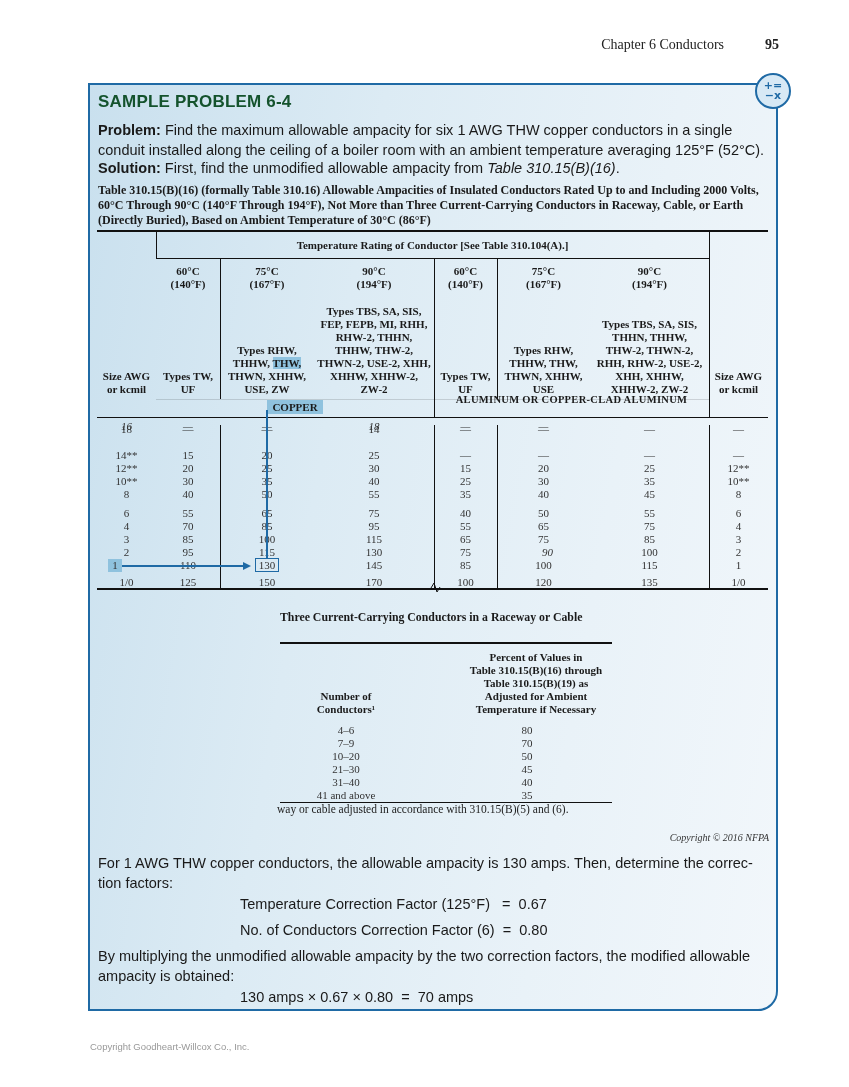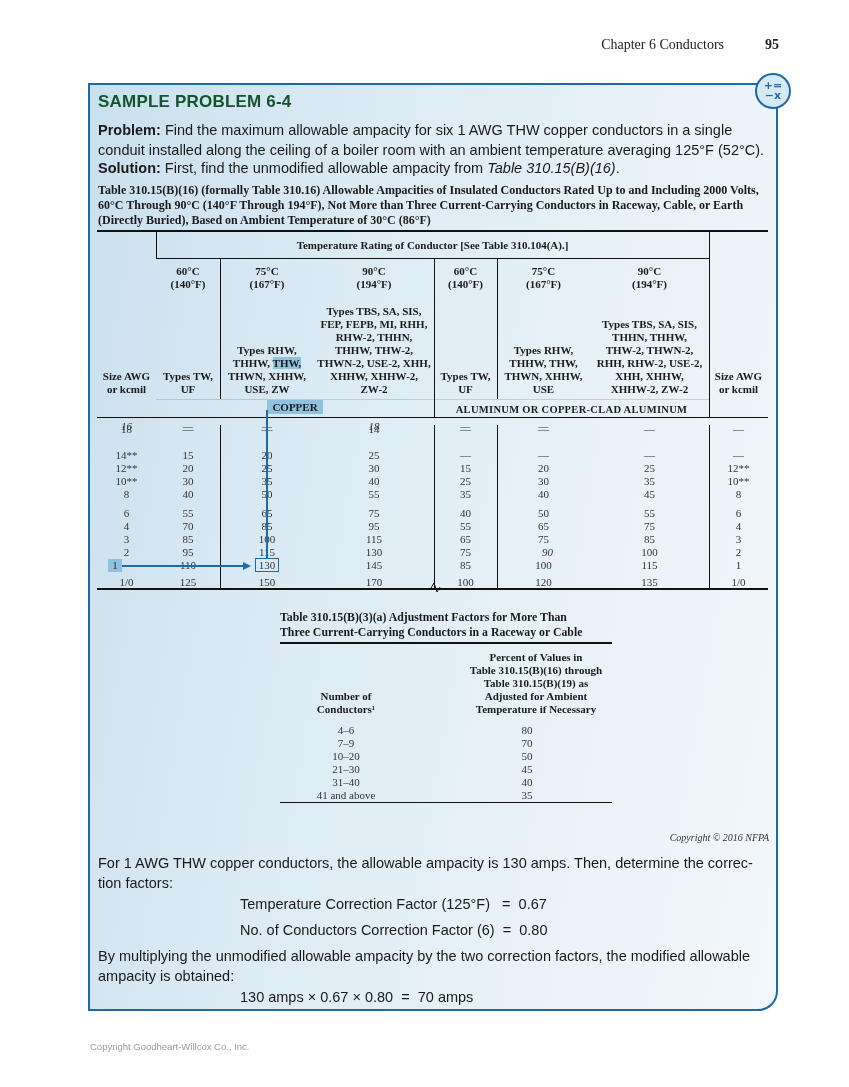--- a/index.html
+++ b/index.html
@@ -169,21 +169,21 @@
     <div>XHH, XHHW,</div>
     <div>XHHW-2, ZW-2</div>
   </div>
   <div class="cell bold" style="left:612px;top:140px;width:59px;">
       <div>Size AWG</div>
       <div>or kcmil</div>
     </div>
 
   <div class="hline" style="left:59px;top:169px;width:553px;opacity:0.15;"></div>
   <div class="cell" style="left:59px;top:171px;width:278px;"><span class="copper-tag">COPPER</span></div>
-  <div class="cell bold" style="left:337px;top:173px;width:275px;font-size:10.5px;letter-spacing:0.3px;">ALUMINUM OR COPPER-CLAD ALUMINUM</div>
+  <div class="cell bold" style="left:337px;top:163px;width:275px;font-size:10.5px;letter-spacing:0.3px;">ALUMINUM OR COPPER-CLAD ALUMINUM</div>
 
   <div class="data-row" style="top:193px;">
     <span class="c" style="left:0;width:59px;">18</span>
     <span class="c" style="left:59px;width:64px;">—</span>
     <span class="c" style="left:123px;width:94px;">—</span>
     <span class="c" style="left:217px;width:120px;">14</span>
     <span class="c" style="left:337px;width:63px;">—</span>
     <span class="c" style="left:400px;width:93px;">—</span>
     <span class="c" style="left:493px;width:119px;">—</span>
     <span class="c" style="left:612px;width:59px;">—</span>
@@ -304,21 +304,20 @@
   <svg style="position:absolute;left:146px;top:332px;" width="8" height="8">
       <polygon points="0,0 8,4 0,8" fill="#1f6aa5"></polygon>
     </svg>
 
   <svg style="position:absolute;left:333px;top:352px;" width="14" height="14">
       <polyline points="1,6 4,1 7,10 10,5" fill="none" stroke="#111" stroke-width="1"></polyline>
     </svg>
 </div>
 
 <div class="adj-caption">
-  <div>Table 310.15(B)(3)(a)  Adjustment Factors for More Than</div>
   <div>Three Current-Carrying Conductors in a Raceway or Cable</div>
 </div>
 <div class="adj-table">
   <div class="hline" style="top:0;height:1.5px;"></div>
   <div class="hdr" style="left:0;top:48px;width:132px;">
     <div>Number of</div>
     <div>Conductors¹</div>
   </div>
   <div class="hdr" style="left:180px;top:9px;width:152px;">
     <div>Percent of Values in</div>
@@ -347,20 +346,21 @@
       <span class="n">31–40</span>
       <span class="p">40</span>
     </div>
   <div class="row" style="top:147px;">
       <span class="n">41 and above</span>
       <span class="p">35</span>
     </div>
   <div class="hline" style="top:160px;"></div>
 </div>
 <div class="adj-foot">
+  <div>way or cable adjusted in accordance with 310.15(B)(5) and (6).</div>
 </div>
 <div class="copyright-nfpa">Copyright © 2016 NFPA</div>
 
 <div class="para" style="top:853px;">For 1 AWG THW copper conductors, the allowable ampacity is 130 amps. Then, determine the correc­tion factors:</div>
 <div class="calc-line" style="top:896px;">Temperature Correction Factor (125°F)   =  0.67</div>
 <div class="calc-line" style="top:922px;">No. of Conductors Correction Factor (6)  =  0.80</div>
 <div class="para" style="top:946px;">By multiplying the unmodified allowable ampacity by the two correction factors, the modified allow­able ampacity is obtained:</div>
 <div class="calc-line" style="top:989px;">130 amps × 0.67 × 0.80  =  70 amps</div>
 
 <div class="page-copyright">Copyright Goodheart-Willcox Co., Inc.</div>

